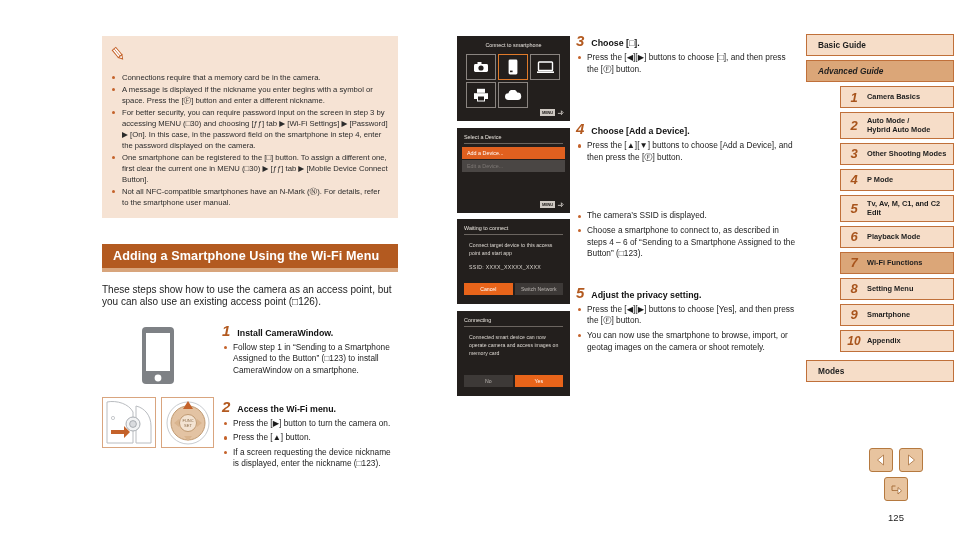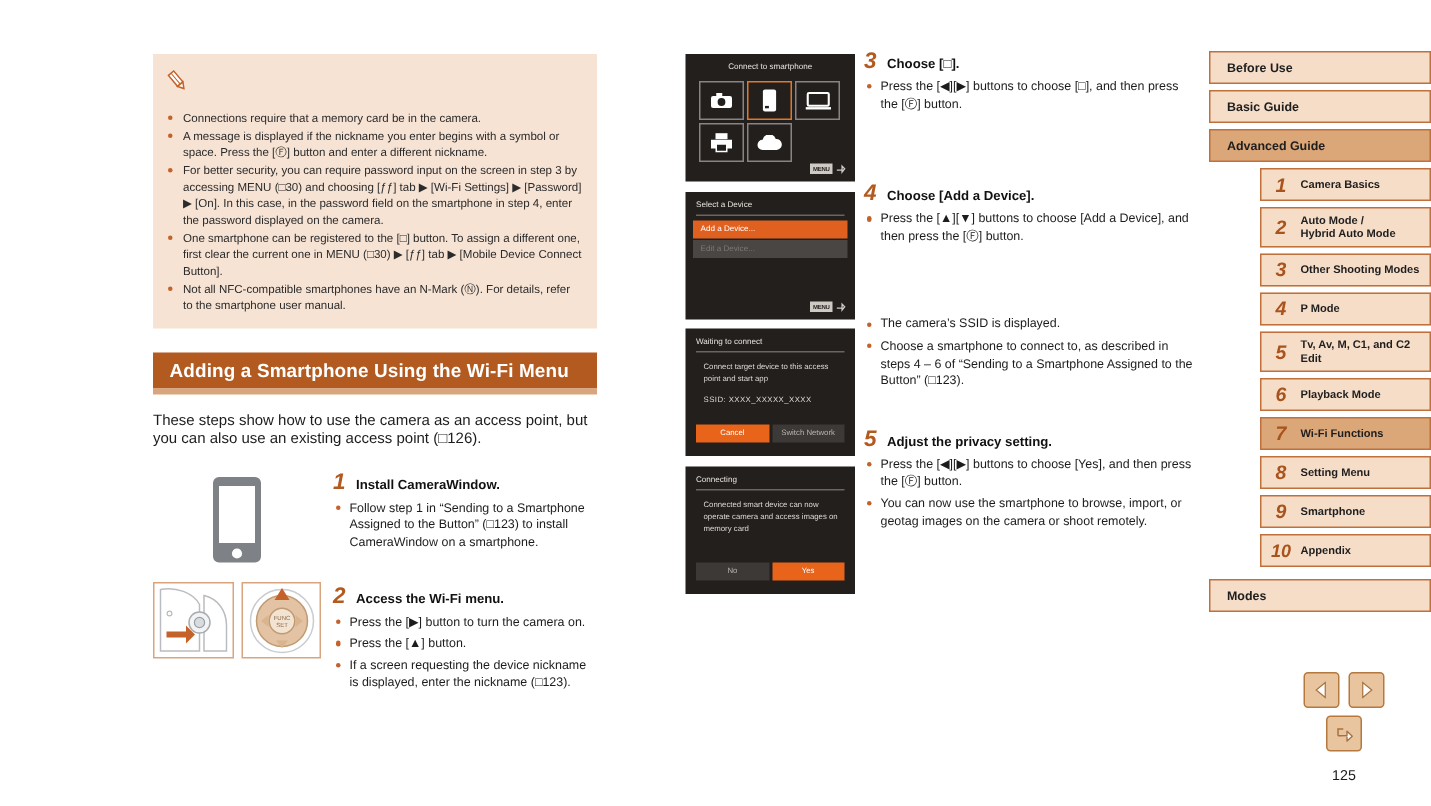--- a/index.html
+++ b/index.html
@@ -34,21 +34,21 @@
   .note-list li::before {
     content: "";
     position: absolute;
     left: 2px; top: 4.2px;
     width: 3px; height: 3px;
     border-radius: 50%;
     background: #c4622a;
   }
 
   .section-head {
-    margin-top: 16px;
+    margin-top: 26px;
     position: relative;
   }
   .section-head .bar {
     background: #b35a20;
     color: #ffffff;
     font-size: 12.6px;
     font-weight: bold;
     padding: 5px 10px 5px 11px;
     letter-spacing: 0.1px;
   }
@@ -191,21 +191,21 @@
   .sidebar { position: absolute; left: 806px; top: 34px; width: 148px; }
   .sb-top {
     border: 1px solid #c0703a;
     background: #f6ddc8;
     color: #1e1e1e;
     font-size: 8.3px;
     font-weight: bold;
     padding: 5px 0 5px 11px;
     margin-bottom: 4px;
   }
-  .sb-top.active { background: #dba678; }
+  .sb-top.active { background: #dba678; font-style: italic; }
   .sb-num-item {
     border: 1px solid #c0703a;
     background: #f6ddc8;
     margin: 0 0 4px 34px;
     display: flex;
     align-items: center;
     padding: 3px 0 3px 0;
     min-height: 14px;
   }
   .sb-num-item.active { background: #dba678; }
@@ -470,21 +470,20 @@
         <span class="step-title-text">Adjust the privacy setting.</span>
       </div>
       <ul class="bullets">
         <li>Press the [◀][▶] buttons to choose [Yes], and then press the [Ⓕ] button.</li>
         <li>You can now use the smartphone to browse, import, or geotag images on the camera or shoot remotely.</li>
       </ul>
     </div>
   </div>
 
   <div class="sidebar">
-    <div class="sb-top">Before Use</div>
     <div class="sb-top">Basic Guide</div>
     <div class="sb-top active">Advanced Guide</div>
 
     <div class="sb-num-item">
       <span class="sb-num">1</span>
       <span class="sb-label">Camera Basics</span>
     </div>
     <div class="sb-num-item">
       <span class="sb-num">2</span>
       <span class="sb-label" style="white-space:pre-line;">Auto Mode /

